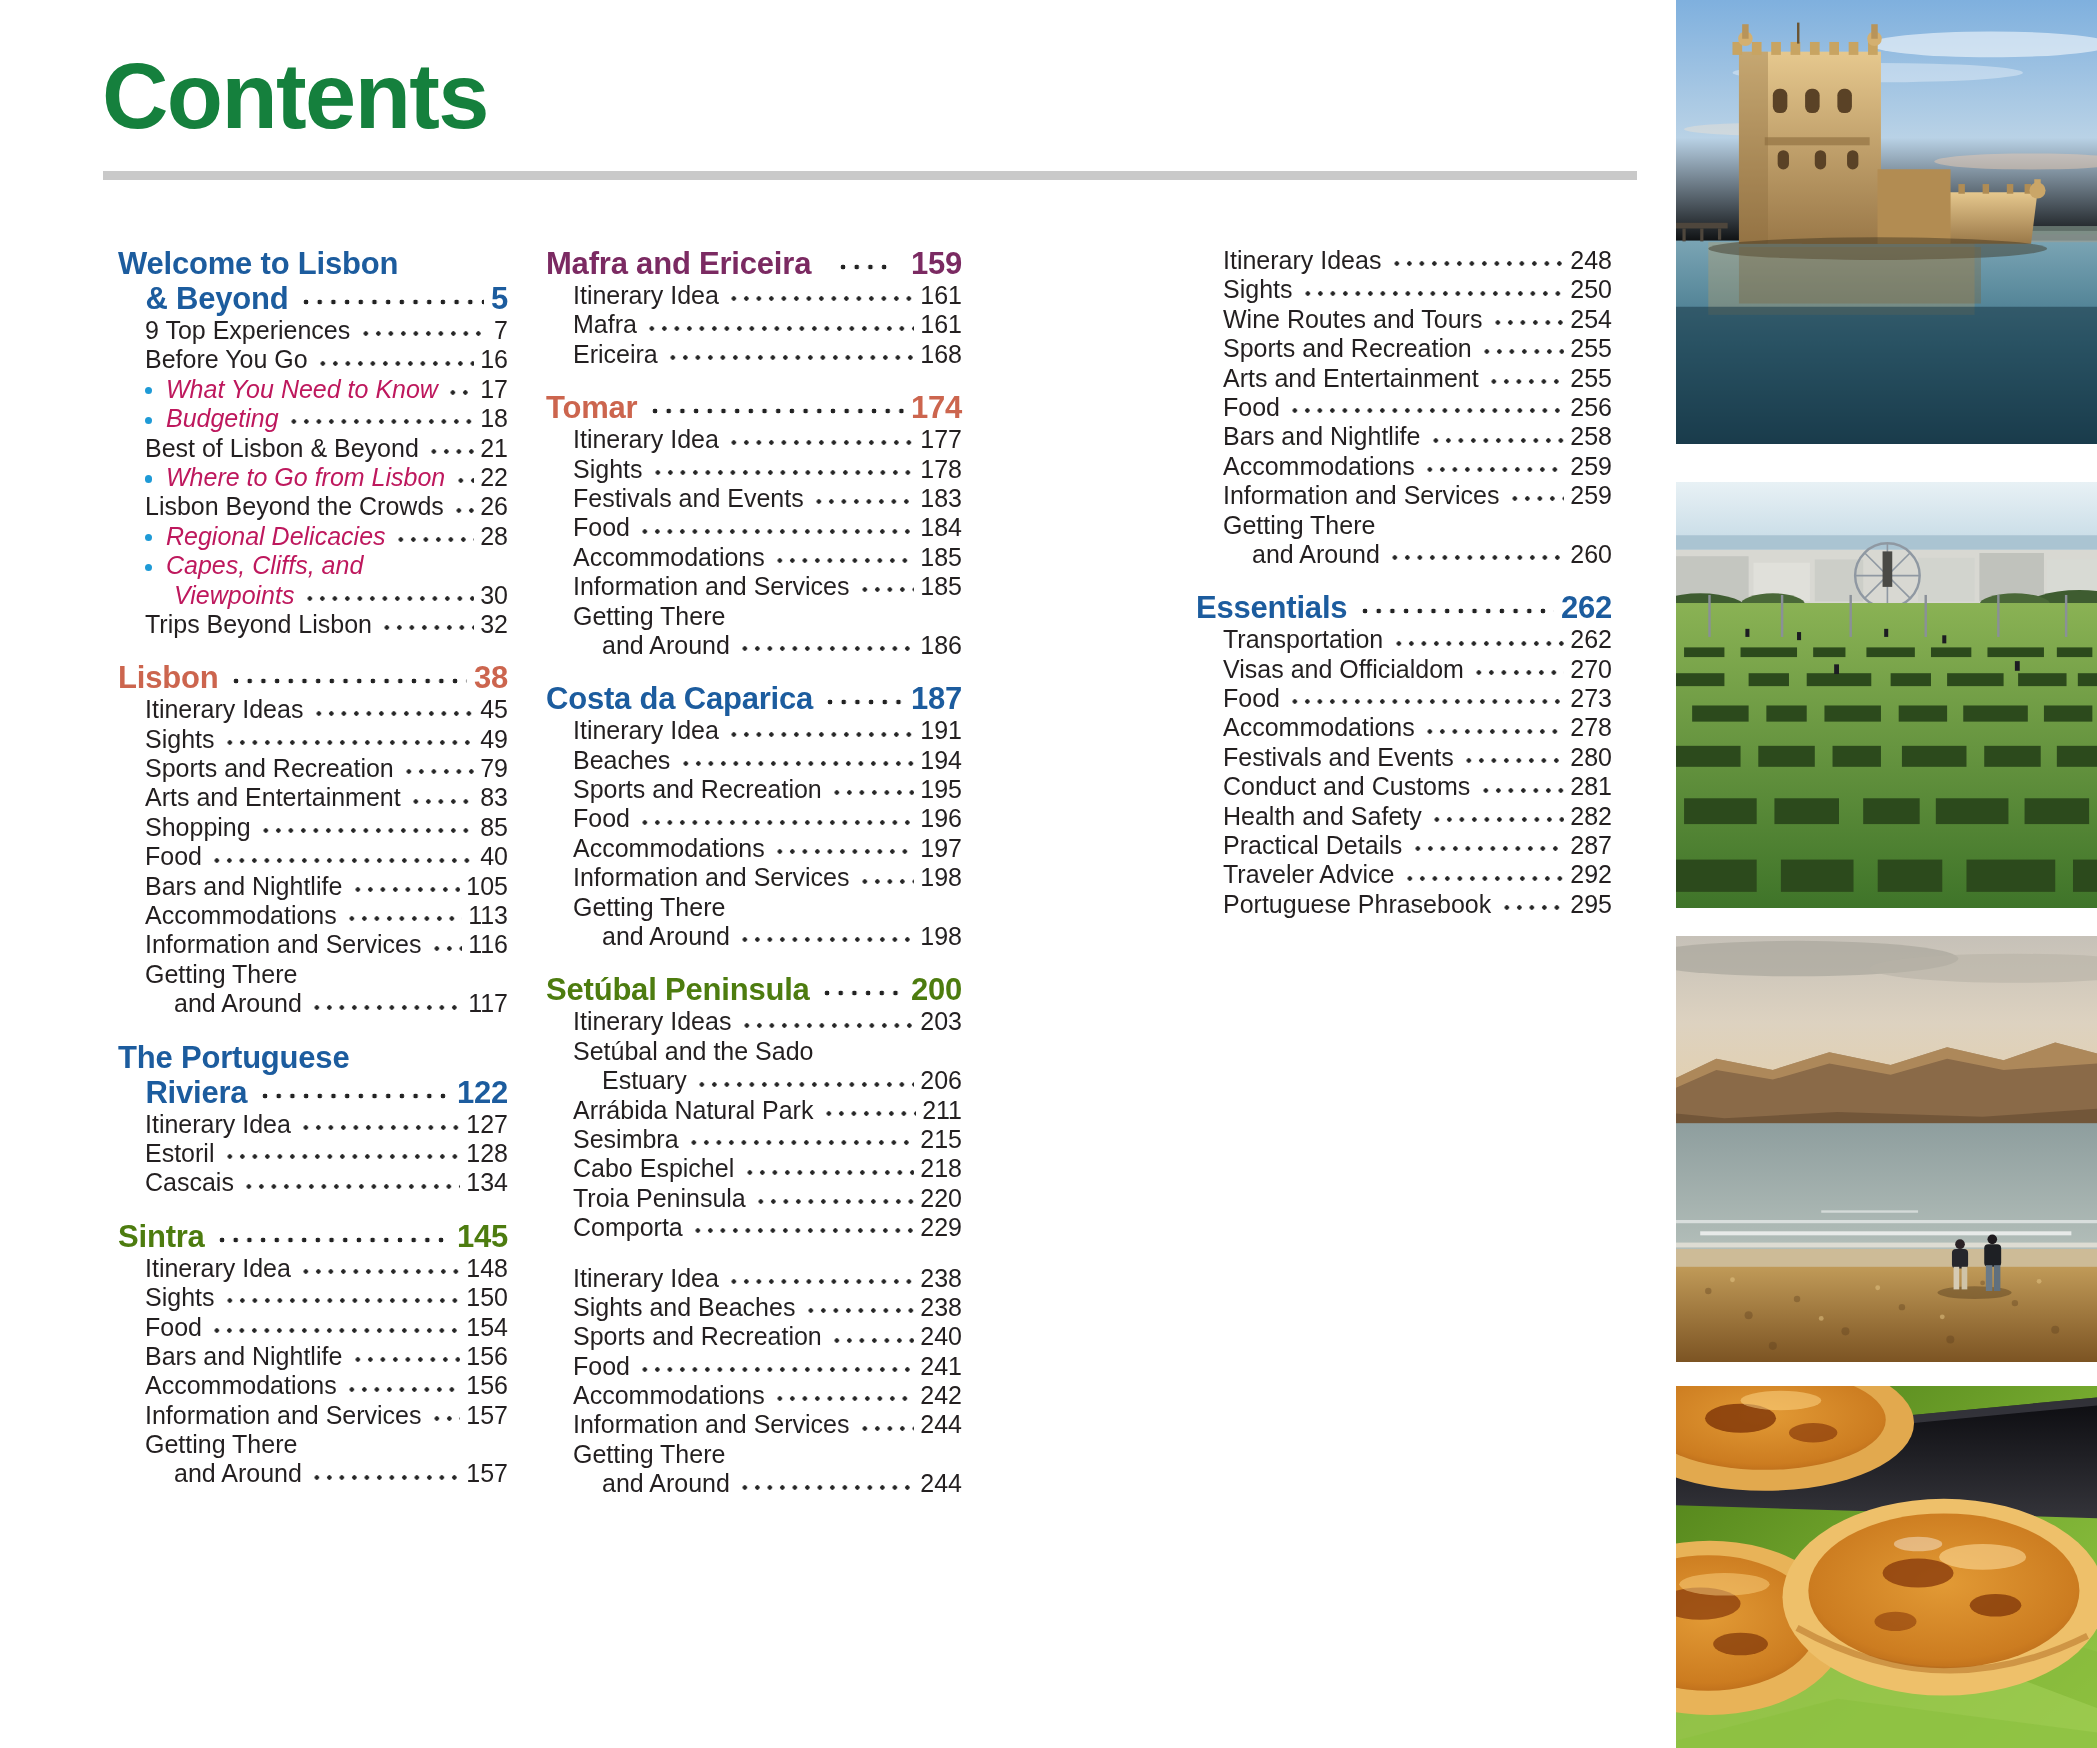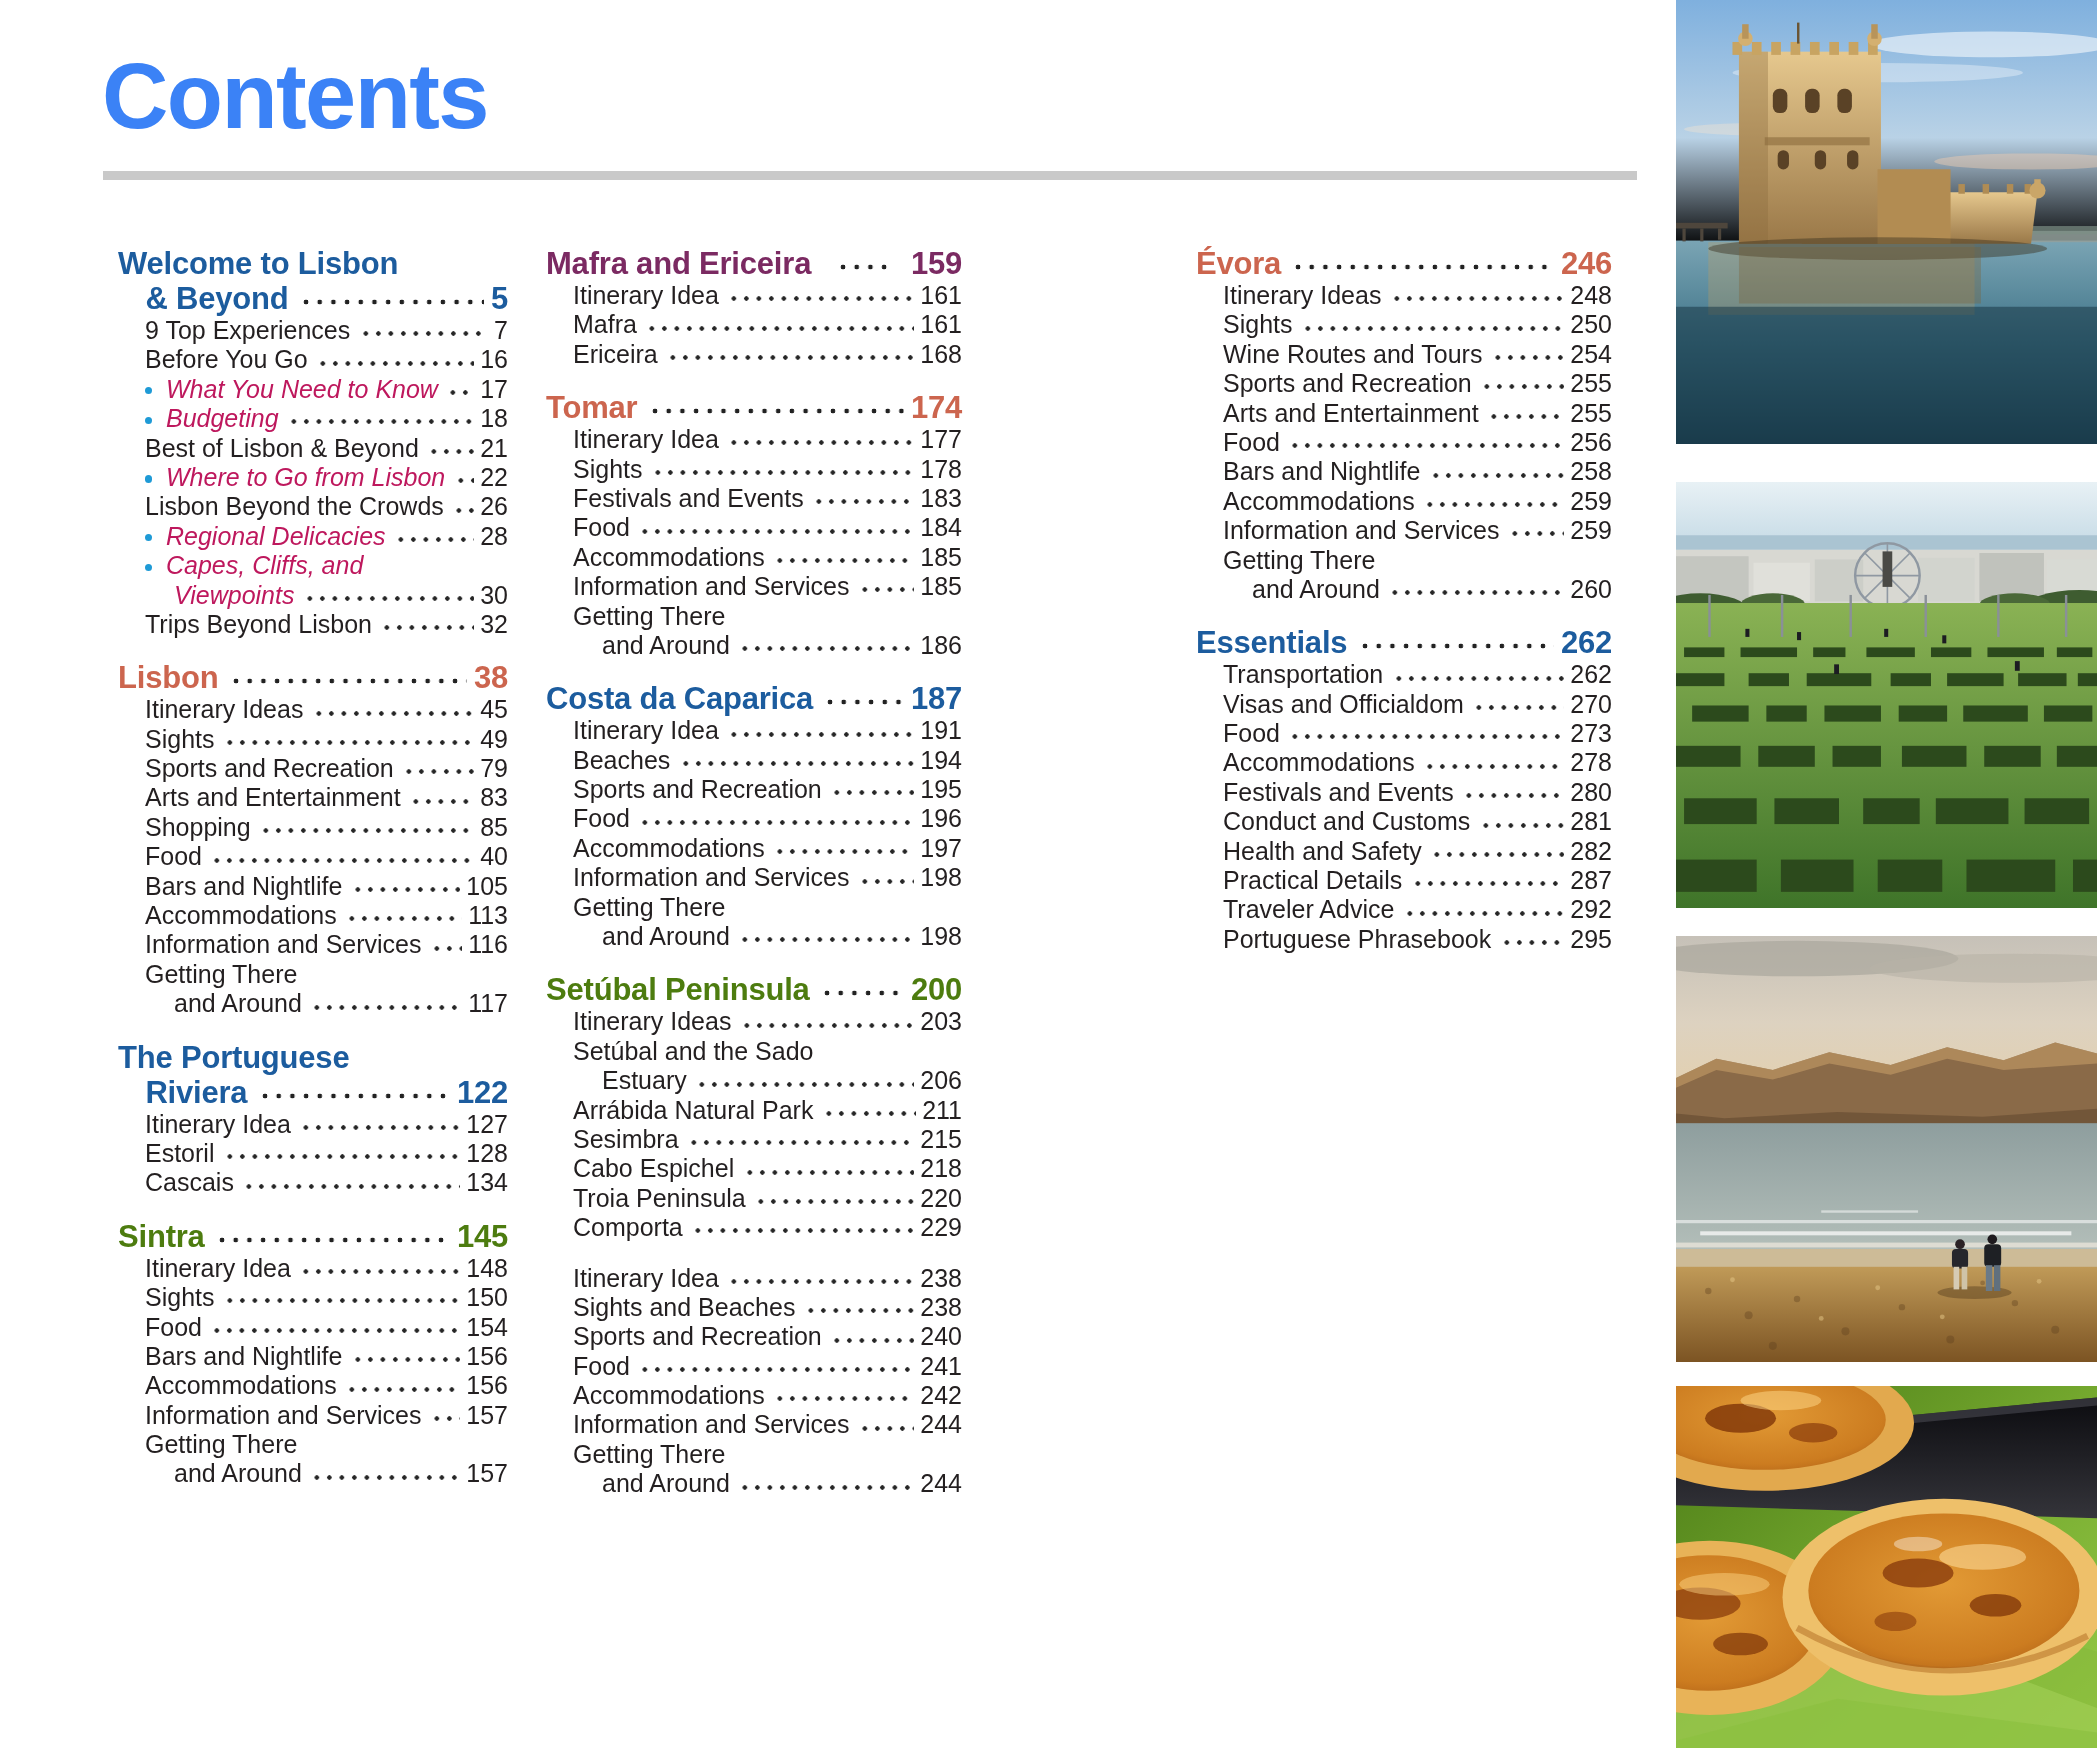--- a/index.html
+++ b/index.html
@@ -6,21 +6,21 @@
   .page{
     position:relative;
     width:2097px;height:1748px;
     background:#ffffff;
     font-family:"Liberation Sans",sans-serif;
     overflow:hidden;
   }
   .page-title{
     position:absolute;left:102px;top:50px;
     font-size:92px;font-weight:700;letter-spacing:-1.6px;
-    color:#3b82f6;line-height:1;
+    color:#15803d;line-height:1;
   }
   .title-rule{
     position:absolute;left:103px;top:171px;
     width:1534px;height:9px;background:#c9c9c9;
   }
   .toc-column{position:absolute;top:246px;}
   .col-1{left:103px;width:405px;}
   .col-2{left:531px;width:431px;}
   .col-3{left:1181px;width:431px;}
   .toc-section{margin-bottom:21px;}
@@ -473,25 +473,20 @@
         </div>
         <div class="item-line cont-line">
           <span class="item-label">and Around</span>
           <span class="leader"></span>
           <span class="item-page">244</span>
         </div>
       </div>
     </div>
   <div class="toc-column col-3">
       <div class="toc-section">
-        <div class="head-line c-salmon">
-          <span class="head-label">Évora</span>
-          <span class="leader"></span>
-          <span class="head-page">246</span>
-        </div>
         <div class="item-line">
           <span class="item-label">Itinerary Ideas</span>
           <span class="leader"></span>
           <span class="item-page">248</span>
         </div>
         <div class="item-line">
           <span class="item-label">Sights</span>
           <span class="leader"></span>
           <span class="item-page">250</span>
         </div>

